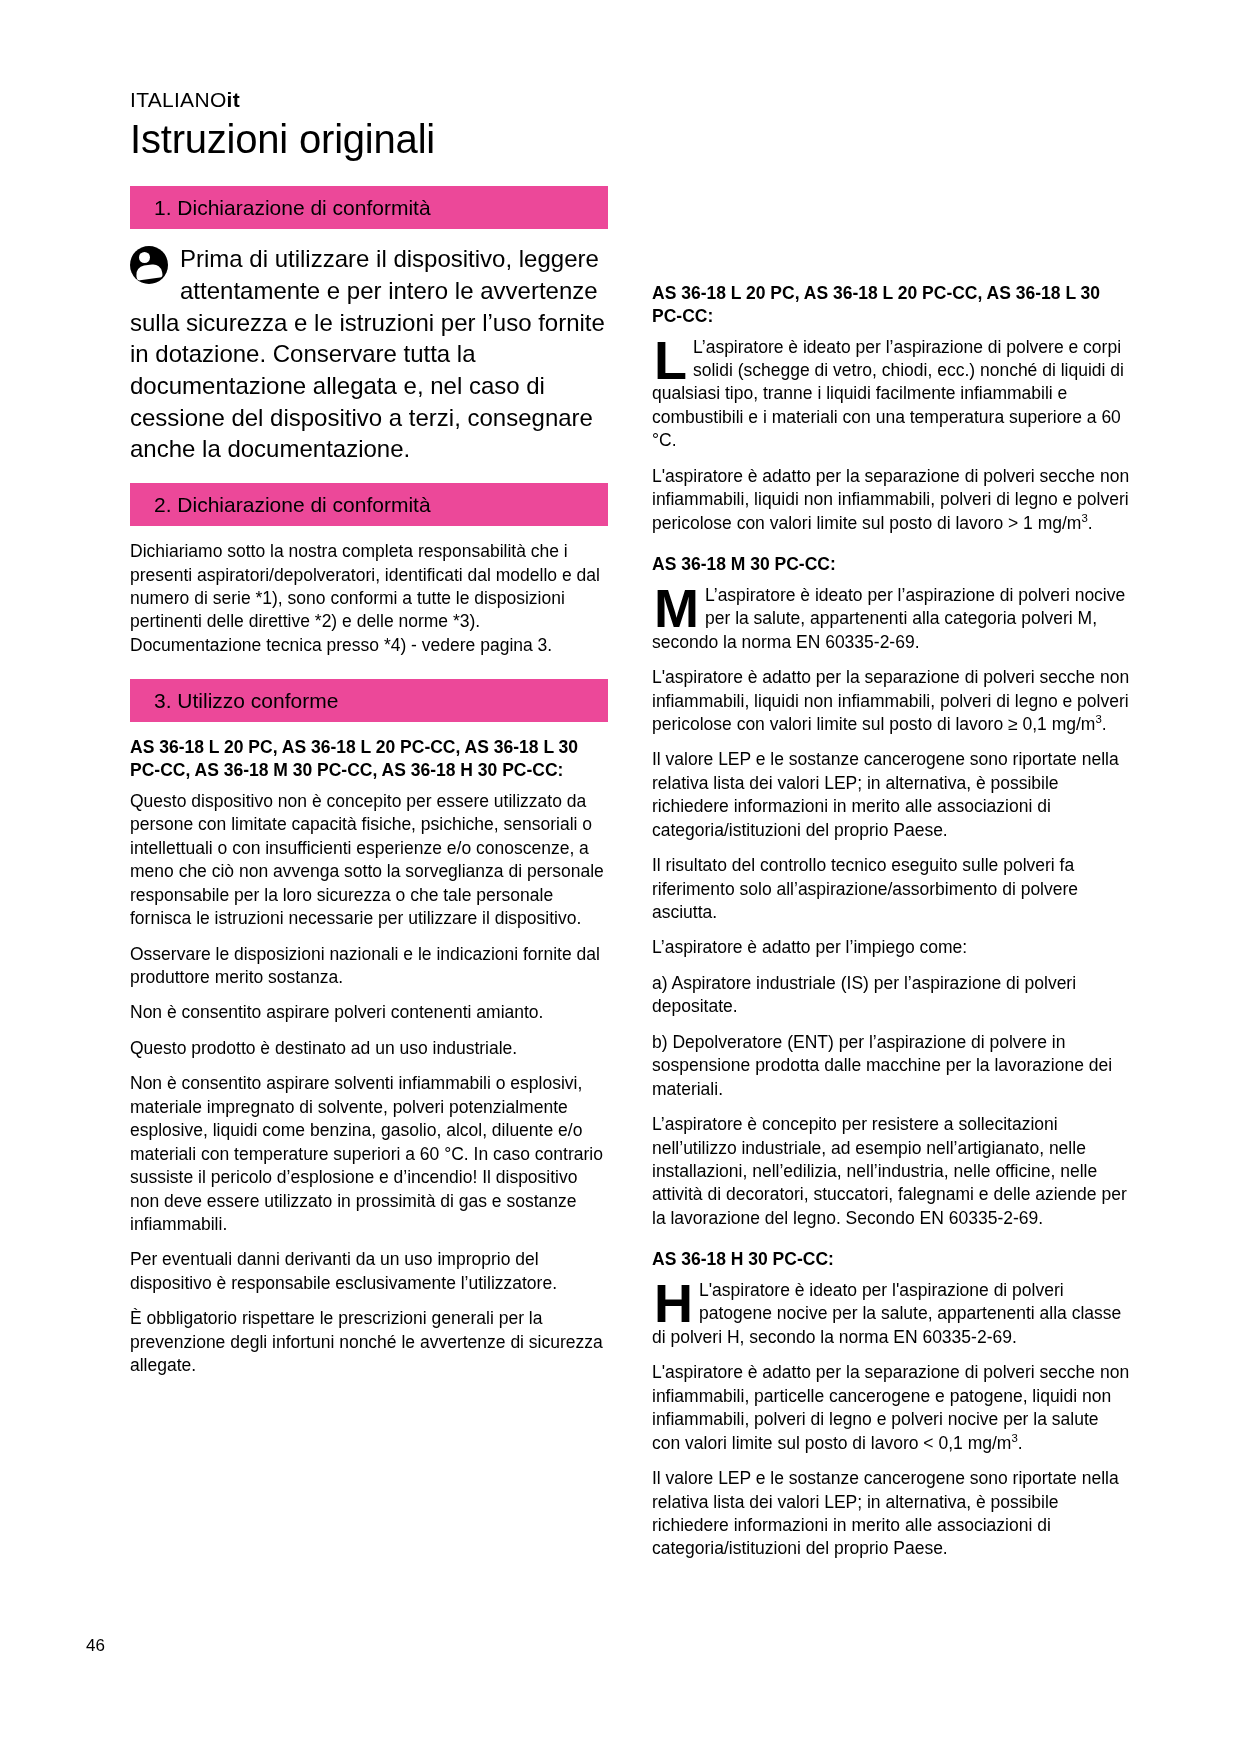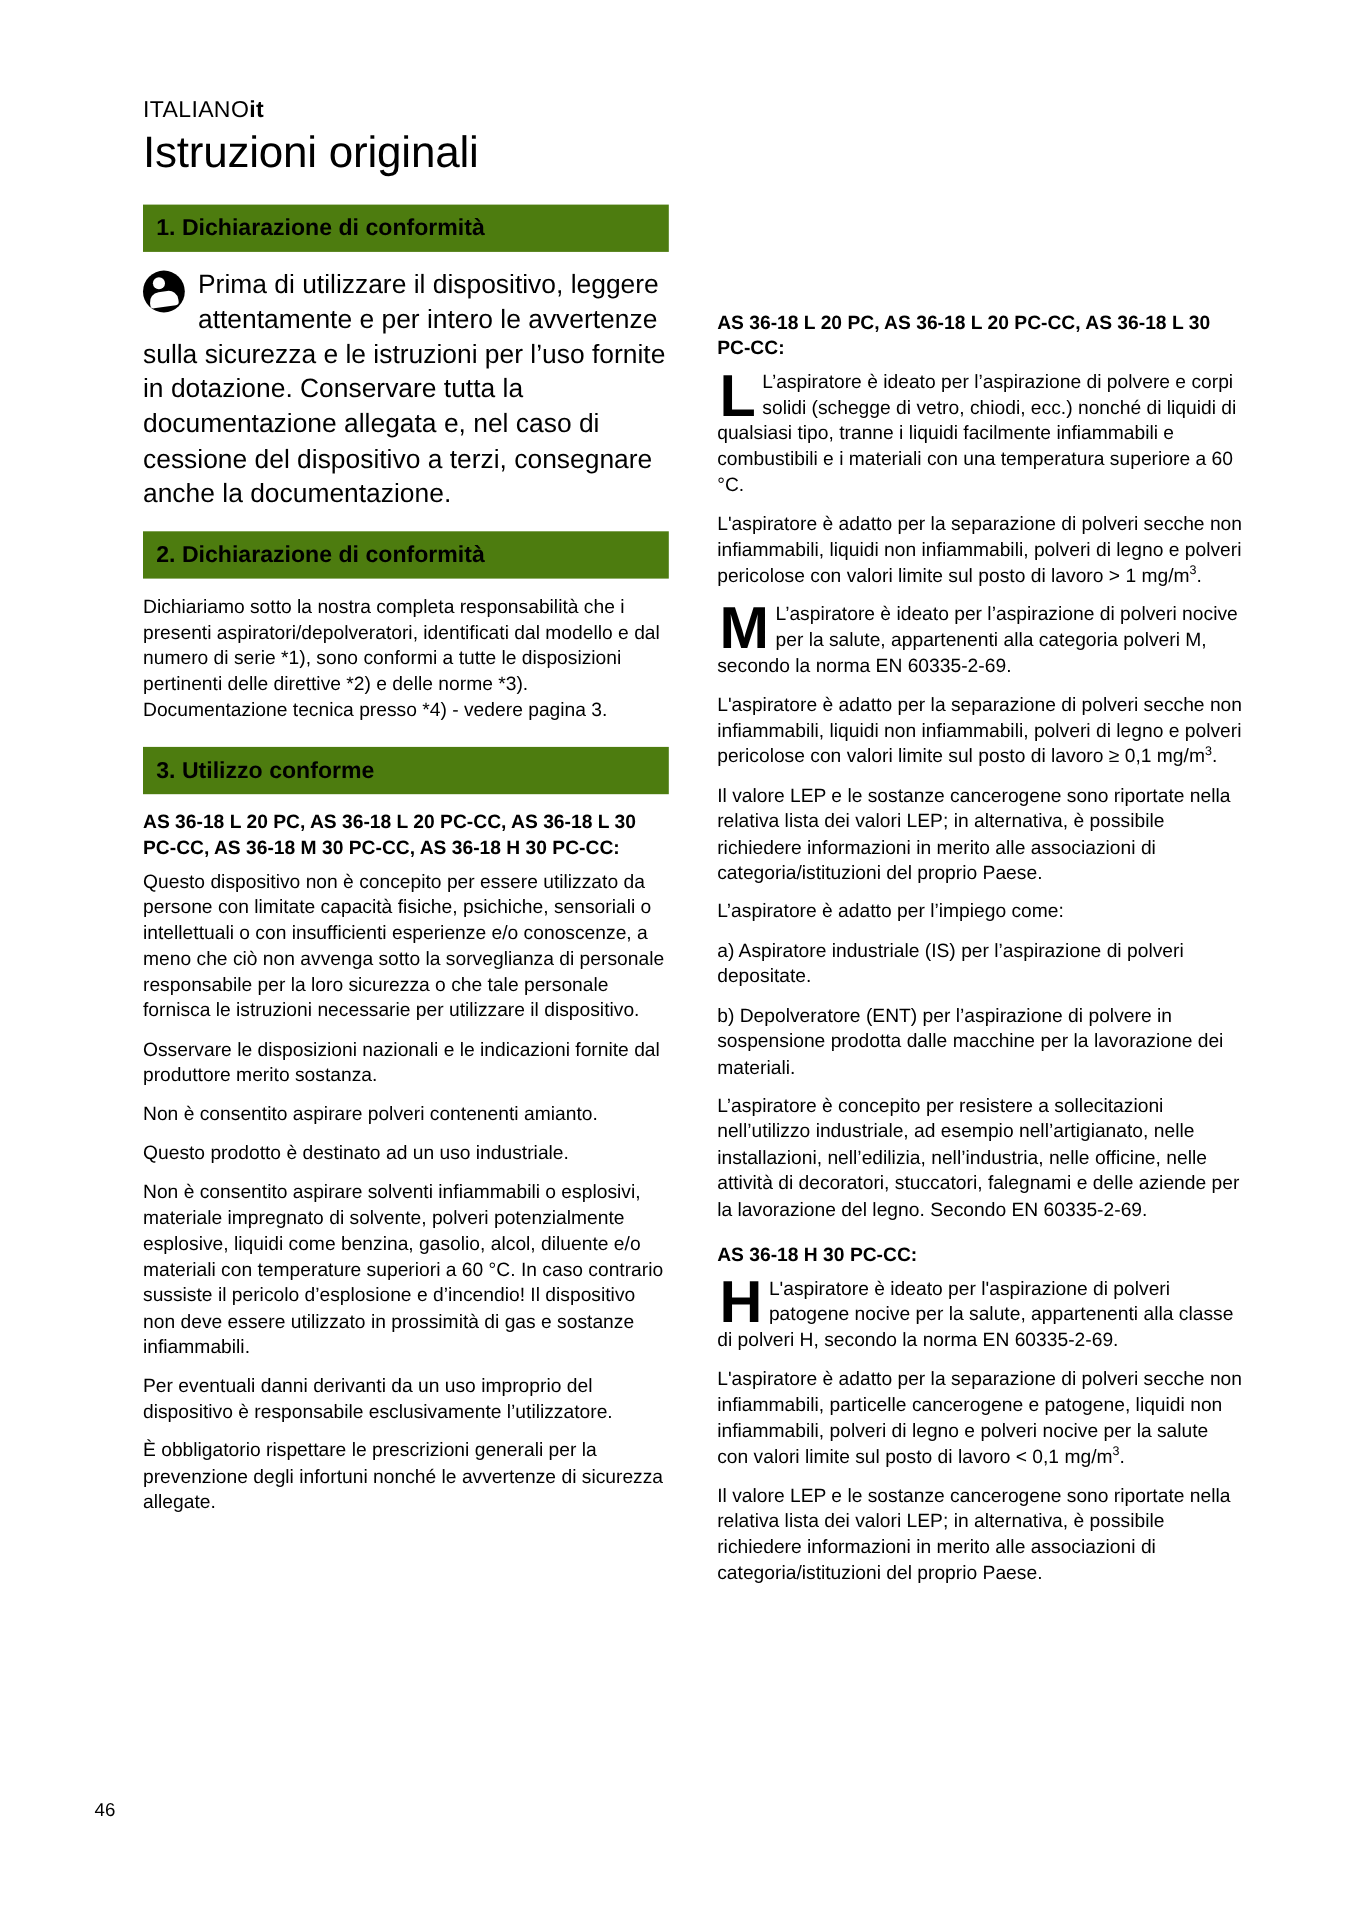--- a/index.html
+++ b/index.html
@@ -52,24 +52,24 @@
     display: flex;
     gap: 44px;
   }
   .col {
     width: 478px;
   }
   .col-left { }
   .col-right { padding-top: 0px; }
 
   .section-head {
-    background: #4d7c0f;
-    font-weight: bold;
+    background: #ec4899;
+    font-weight: normal;
     font-size: 21px;
-    padding: 9px 0 9px 12px;
+    padding: 9px 0 9px 24px;
     margin: 0 0 14px 0;
     line-height: 1.2;
   }
   .lead {
     font-size: 24px;
     line-height: 1.32;
     margin: 0 0 18px 0;
   }
   .lead .icon-wrap {
     float: left;
@@ -182,28 +182,30 @@
       <div class="col col-right">
 
         <div class="bold-head" style="margin-top:96px;">AS 36-18 L 20 PC, AS 36-18 L 20 PC-CC, AS 36-18 L 30 PC-CC:</div>
 
         <div class="dropcap-block">
           <span class="dropcap">L</span><span>L’aspiratore è ideato per l’aspirazione di polvere e corpi solidi (schegge di vetro, chiodi, ecc.) nonché di liquidi di qualsiasi tipo, tranne i liquidi facilmente infiammabili e combustibili e i materiali con una temperatura superiore a 60 °C.</span>
         </div>
 
         <p><span>L'aspiratore è adatto per la separazione di polveri secche non infiammabili, liquidi non infiammabili, polveri di legno e polveri pericolose con valori limite sul posto di lavoro &gt; 1 mg/m</span><sup>3</sup><span>.</span></p>
 
+        <div class="bold-head spaced">AS 36-18 M 30 PC-CC:</div>
 
         <div class="dropcap-block">
           <span class="dropcap">M</span><span>L’aspiratore è ideato per l’aspirazione di polveri nocive per la salute, appartenenti alla categoria polveri M, secondo la norma EN 60335-2-69.</span>
         </div>
 
         <p><span>L'aspiratore è adatto per la separazione di polveri secche non infiammabili, liquidi non infiammabili, polveri di legno e polveri pericolose con valori limite sul posto di lavoro ≥ 0,1 mg/m</span><sup>3</sup><span>.</span></p>
 
         <p>Il valore LEP e le sostanze cancerogene sono riportate nella relativa lista dei valori LEP; in alternativa, è possibile richiedere informazioni in merito alle associazioni di categoria/istituzioni del proprio Paese.</p>
+        <p>Il risultato del controllo tecnico eseguito sulle polveri fa riferimento solo all’aspirazione/assorbimento di polvere asciutta.</p>
         <p>L’aspiratore è adatto per l’impiego come:</p>
         <p>a) Aspiratore industriale (IS) per l’aspirazione di polveri depositate.</p>
         <p>b) Depolveratore (ENT) per l’aspirazione di polvere in sospensione prodotta dalle macchine per la lavorazione dei materiali.</p>
         <p>L’aspiratore è concepito per resistere a sollecitazioni nell’utilizzo industriale, ad esempio nell’artigianato, nelle installazioni, nell’edilizia, nell’industria, nelle officine, nelle attività di decoratori, stuccatori, falegnami e delle aziende per la lavorazione del legno. Secondo EN 60335-2-69.</p>
 
         <div class="bold-head spaced">AS 36-18 H 30 PC-CC:</div>
 
         <div class="dropcap-block">
           <span class="dropcap">H</span><span>L'aspiratore è ideato per l'aspirazione di polveri patogene nocive per la salute, appartenenti alla classe di polveri H, secondo la norma EN 60335-2-69.</span>
         </div>

